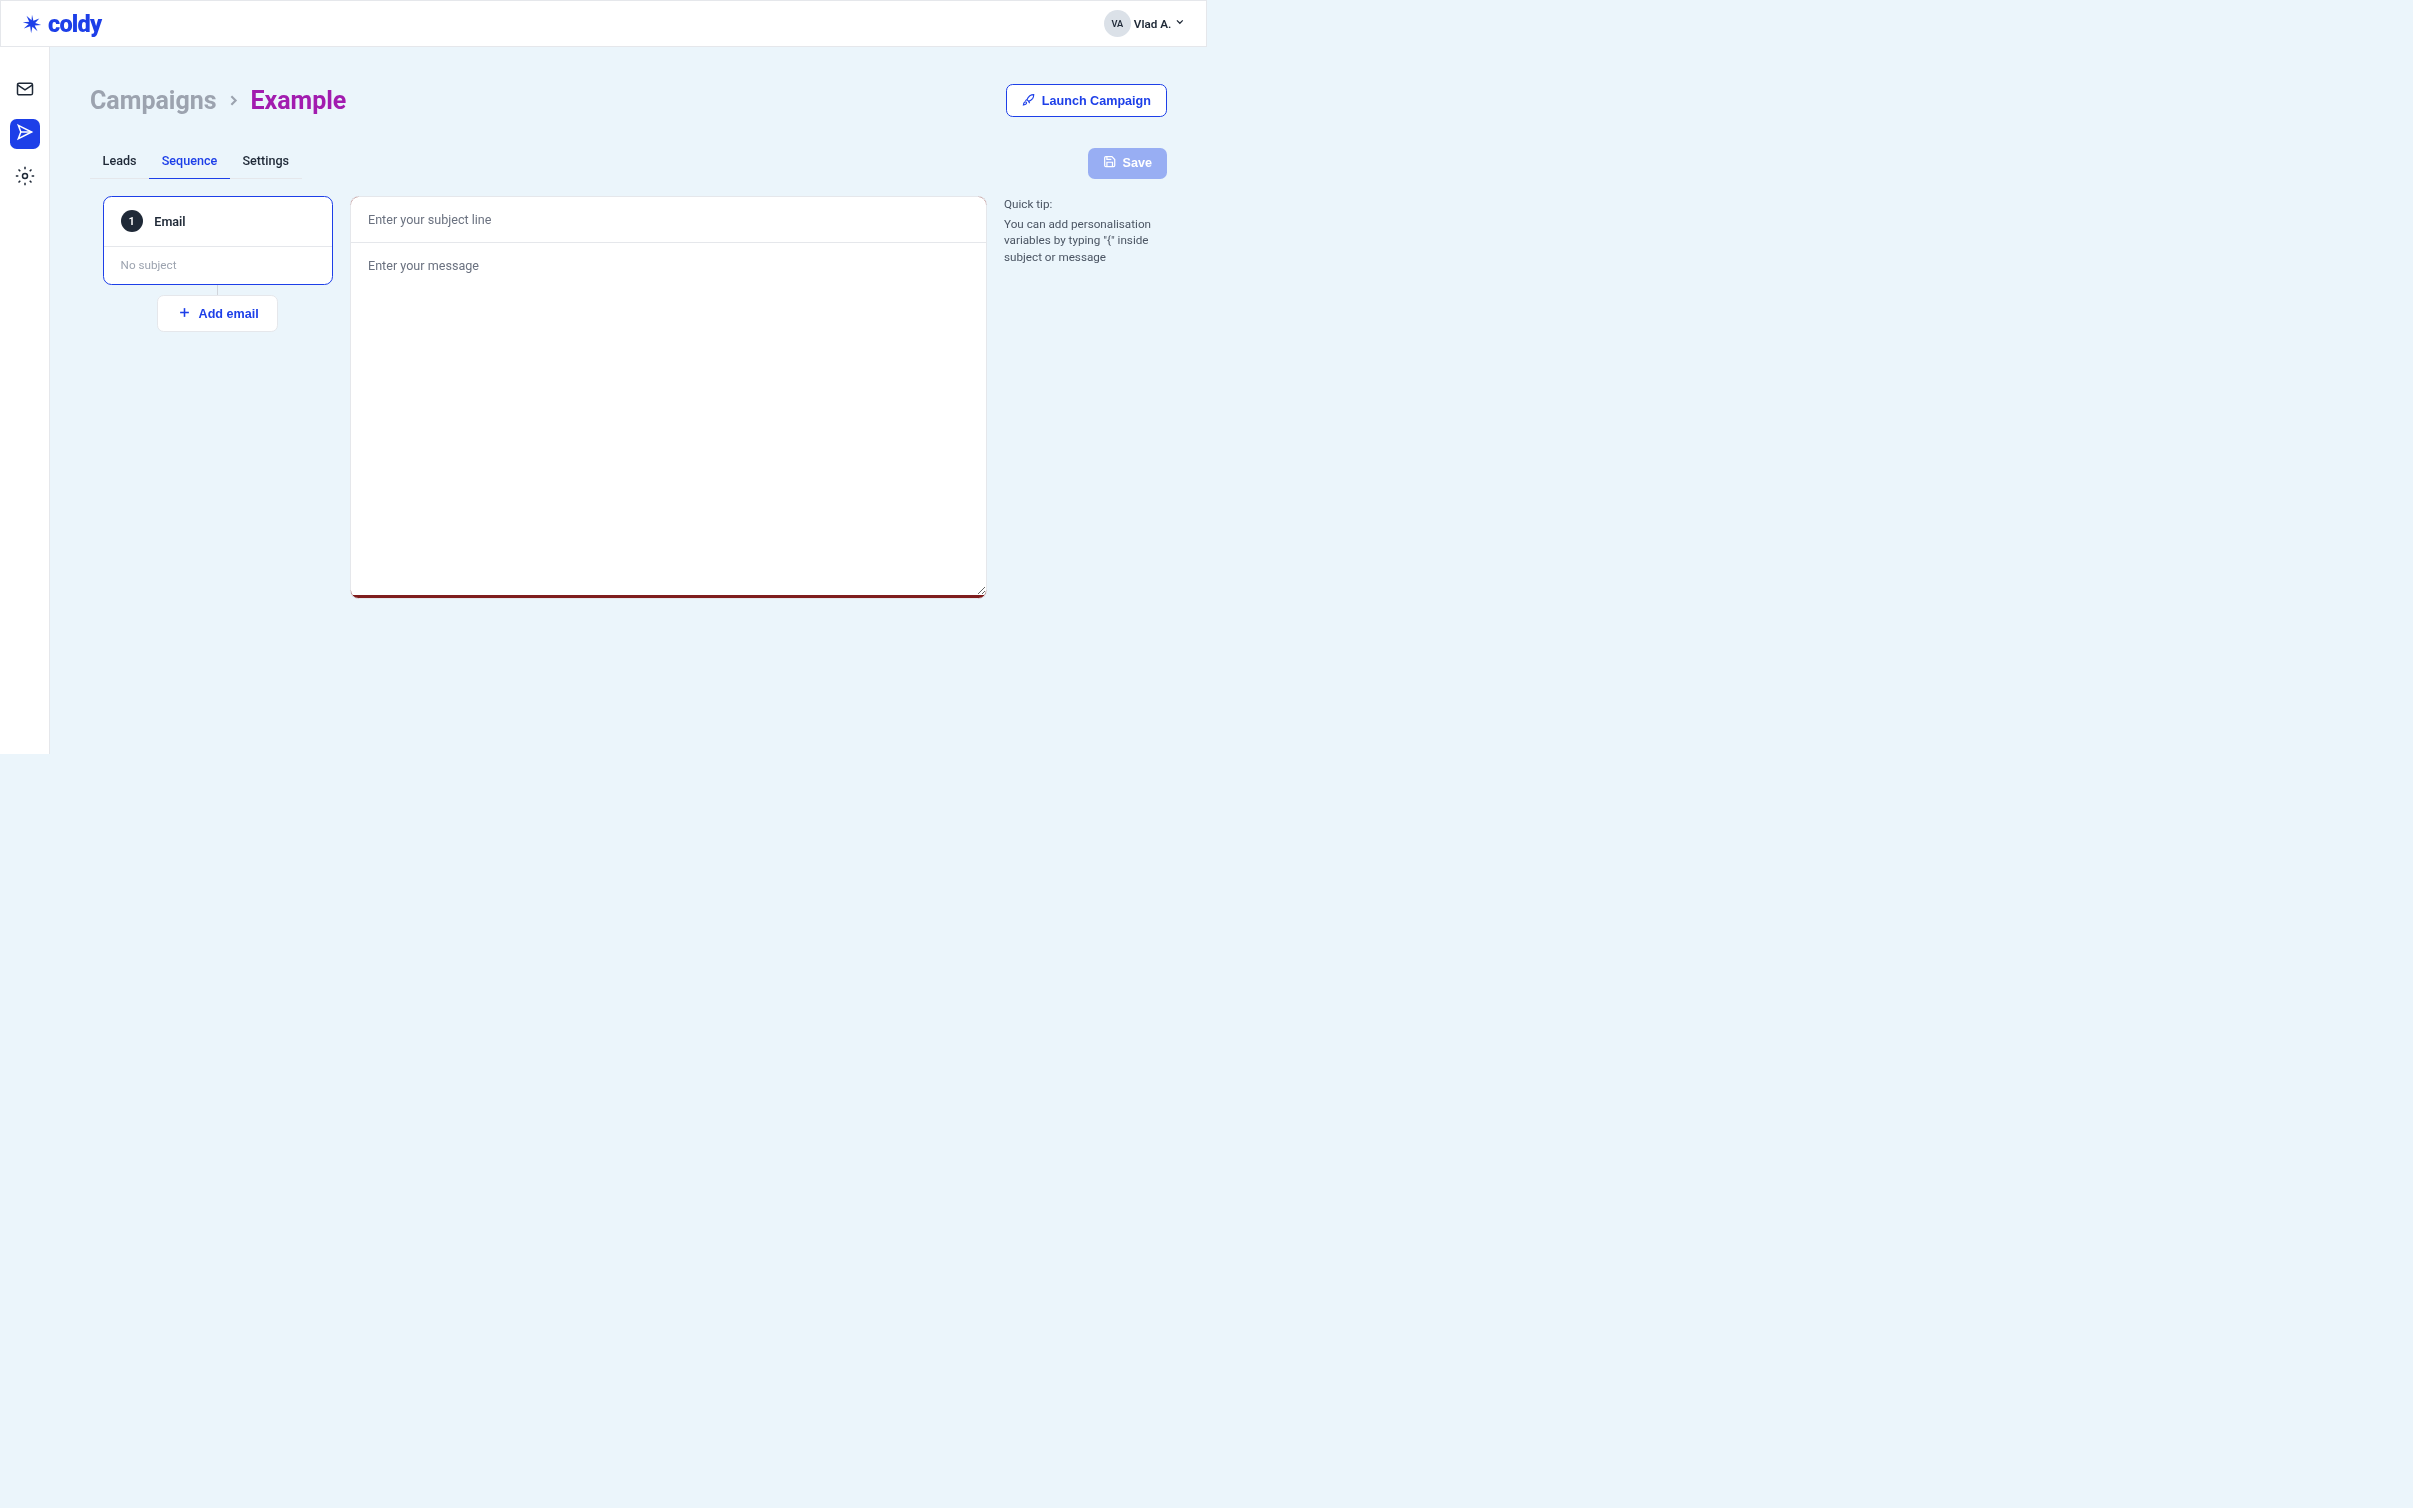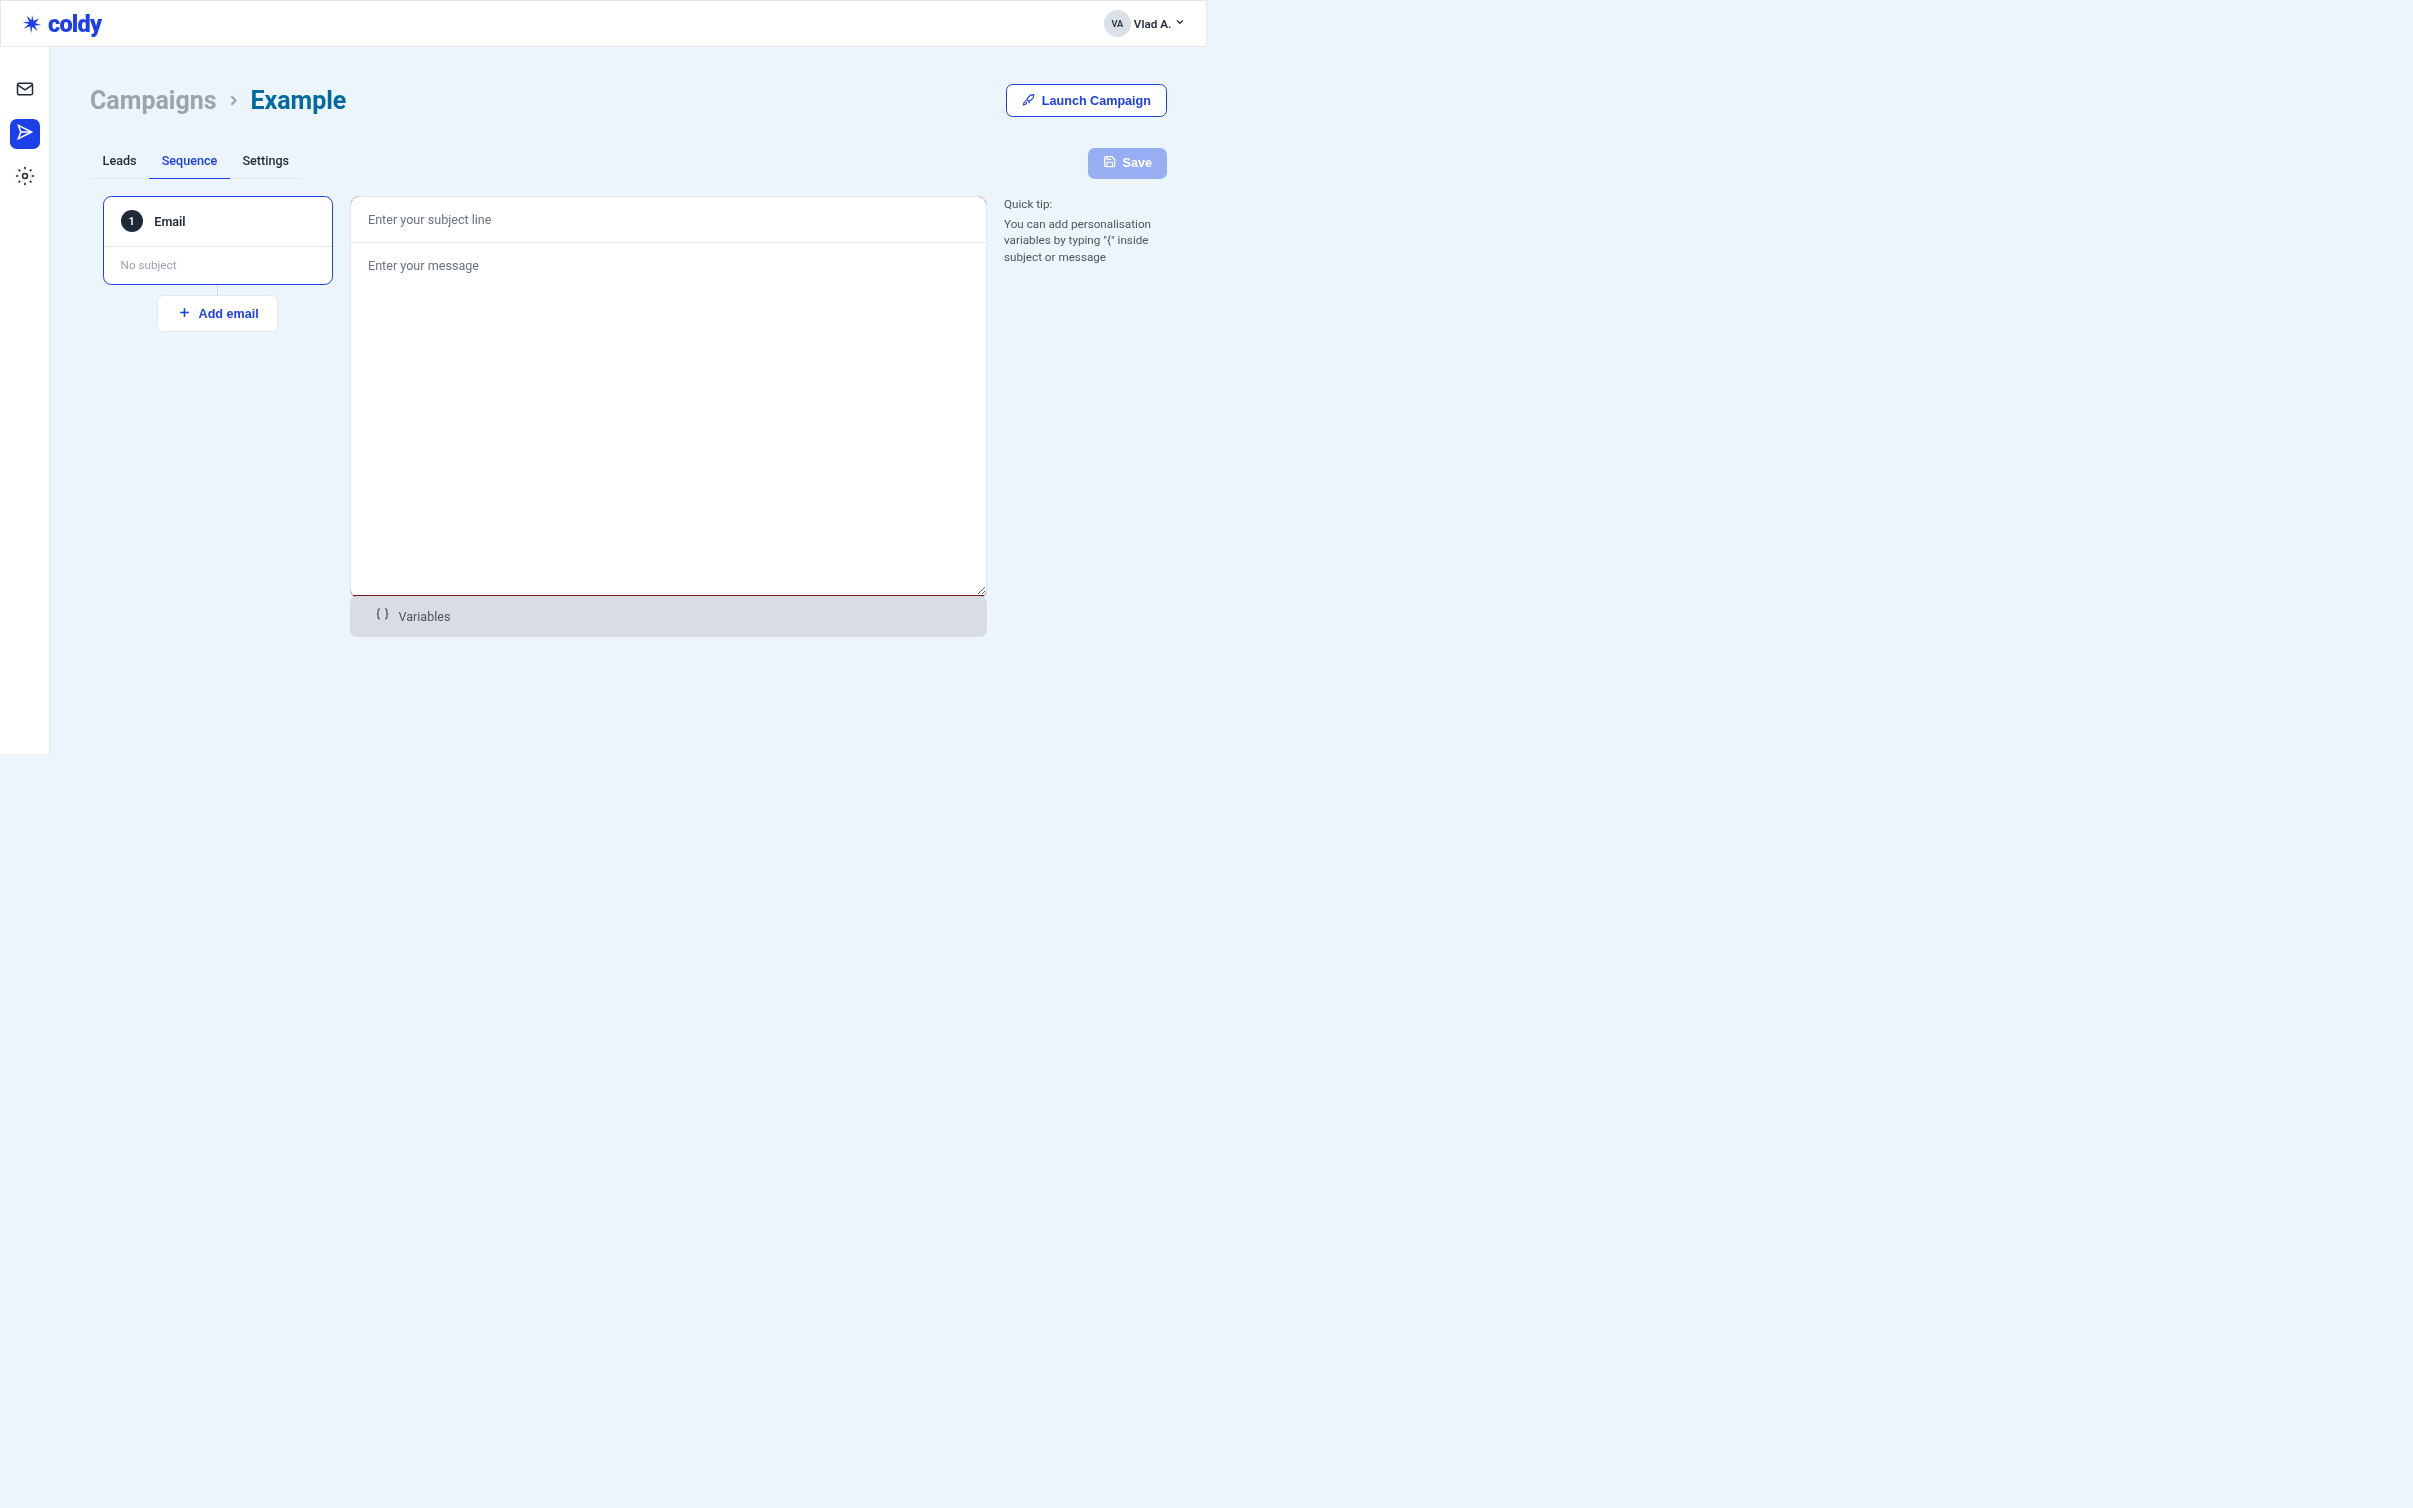--- a/index.html
+++ b/index.html
@@ -122,21 +122,21 @@
     
     .breadcrumb-parent {
       color: #9ca3af;
     }
     
     .breadcrumb-sep {
       color: #9ca3af;
     }
     
     .breadcrumb-current {
-      color: #0369a1;
+      color: #a21caf;
     }
     
     .launch-btn {
       display: flex;
       align-items: center;
       gap: 6.7px;
       padding: 7.5px 15px;
       border: 0.8px solid #1d3fe8;
       border-radius: 6.7px;
       background: white;
@@ -437,29 +437,20 @@
           </span>
           <span>Add email</span>
         </button>
       </div>
 
       <div class="editor-col">
         <div class="editor-panel">
           <input class="subject-input" type="text" placeholder="Enter your subject line" style="">
           <textarea class="message-input" placeholder="Enter your message" style=""></textarea>
         </div>
-        <div class="variables-bar">
-          <span>
-            <svg width="15" height="15" viewBox="0 0 24 24" fill="none" stroke="currentColor" stroke-width="2">
-              <path d="M8 3c-1.5 0-3 1-3 3v3c0 1-.5 2-2 2 1.5 0 2 1 2 2v3c0 2 1.5 3 3 3"></path>
-              <path d="M16 3c1.5 0 3 1 3 3v3c0 1 .5 2 2 2-1.5 0-2 1-2 2v3c0 2-1.5 3-3 3"></path>
-            </svg>
-          </span>
-          <span>Variables</span>
-        </div>
       </div>
 
       <div class="tip-col">
         <div class="tip-title">Quick tip:</div>
         <div>You can add personalisation variables by typing "{" inside subject or message</div>
       </div>
     </div>
   </div>
 </div>
 

